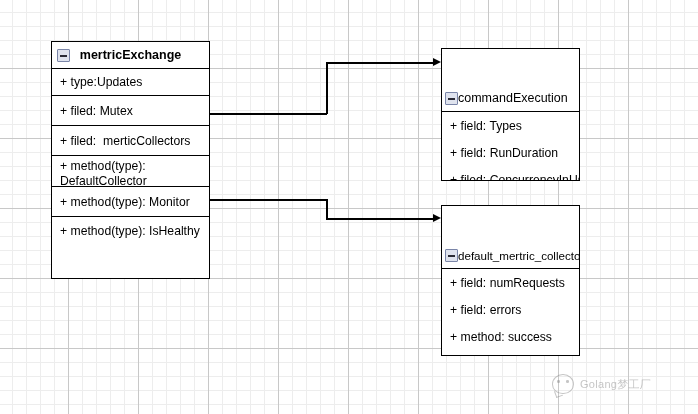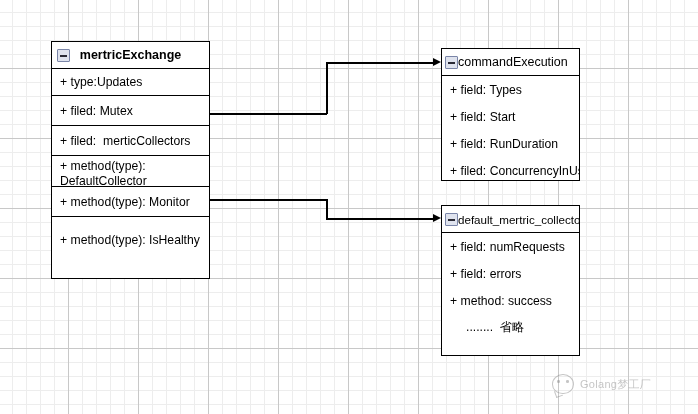--- a/index.html
+++ b/index.html
@@ -37,21 +37,21 @@
     position: relative;
     height: 27px;
     line-height: 27px;
     font-size: 12.5px;
     color: #000000;
     white-space: nowrap;
     overflow: hidden;
   }
   .uml-title.divided { border-bottom: 1.6px solid #000000; }
   .uml-title.centered { text-align: center; font-weight: bold; }
-  .uml-title.left-aligned { padding-left: 2px; }
+  .uml-title.left-aligned { padding-left: 2px; margin-top: 36px; }
 
   .collapse-icon {
     position: absolute;
     left: 5px;
     top: 7px;
     width: 13px;
     height: 13px;
     box-sizing: border-box;
     border: 1px solid #7a85a8;
     background: #dfe3ee;
@@ -160,30 +160,29 @@
     <div class="uml-title centered divided">
       <span class="collapse-icon"></span>
       <span>mertricExchange</span>
     </div>
     <div class="uml-row divided" style="height:27px;">+ type:Updates</div>
     <div class="uml-row divided" style="height:30px;">+ filed: Mutex</div>
     <div class="uml-row divided" style="height:30px;">+ filed:  merticCollectors</div>
     <div class="uml-row wrap divided" style="height:31px;">+ method(type):
 DefaultCollector</div>
     <div class="uml-row divided" style="height:30px;">+ method(type): Monitor</div>
-    <div class="uml-row" style="height:27px;margin-top:9px;">+ method(type): IsHealthy</div>
+    <div class="uml-row" style="height:27px;">+ method(type): IsHealthy</div>
   </div>
 
   <div class="uml-box" style="left:441px; top:48px; width:139px; height:133px;">
     <div class="uml-title left-aligned divided" style="padding-left:16px;">
       <span class="collapse-icon" style="left:3px;"></span>
       <span>commandExecution</span>
     </div>
     <div class="uml-row" style="height:27px;">+ field: Types</div>
-    <div class="uml-row" style="height:27px;">+ field: Start</div>
     <div class="uml-row" style="height:27px;">+ field: RunDuration</div>
     <div class="uml-row" style="height:27px;">+ filed: ConcurrencyInUse</div>
   </div>
 
   <div class="uml-box" style="left:441px; top:205px; width:139px; height:151px;">
     <div class="uml-title left-aligned divided" style="padding-left:16px; font-size:11.6px;">
       <span class="collapse-icon" style="left:3px;"></span>
       <span>default_mertric_collector</span>
     </div>
     <div class="uml-row" style="height:27px;">+ field: numRequests</div>

